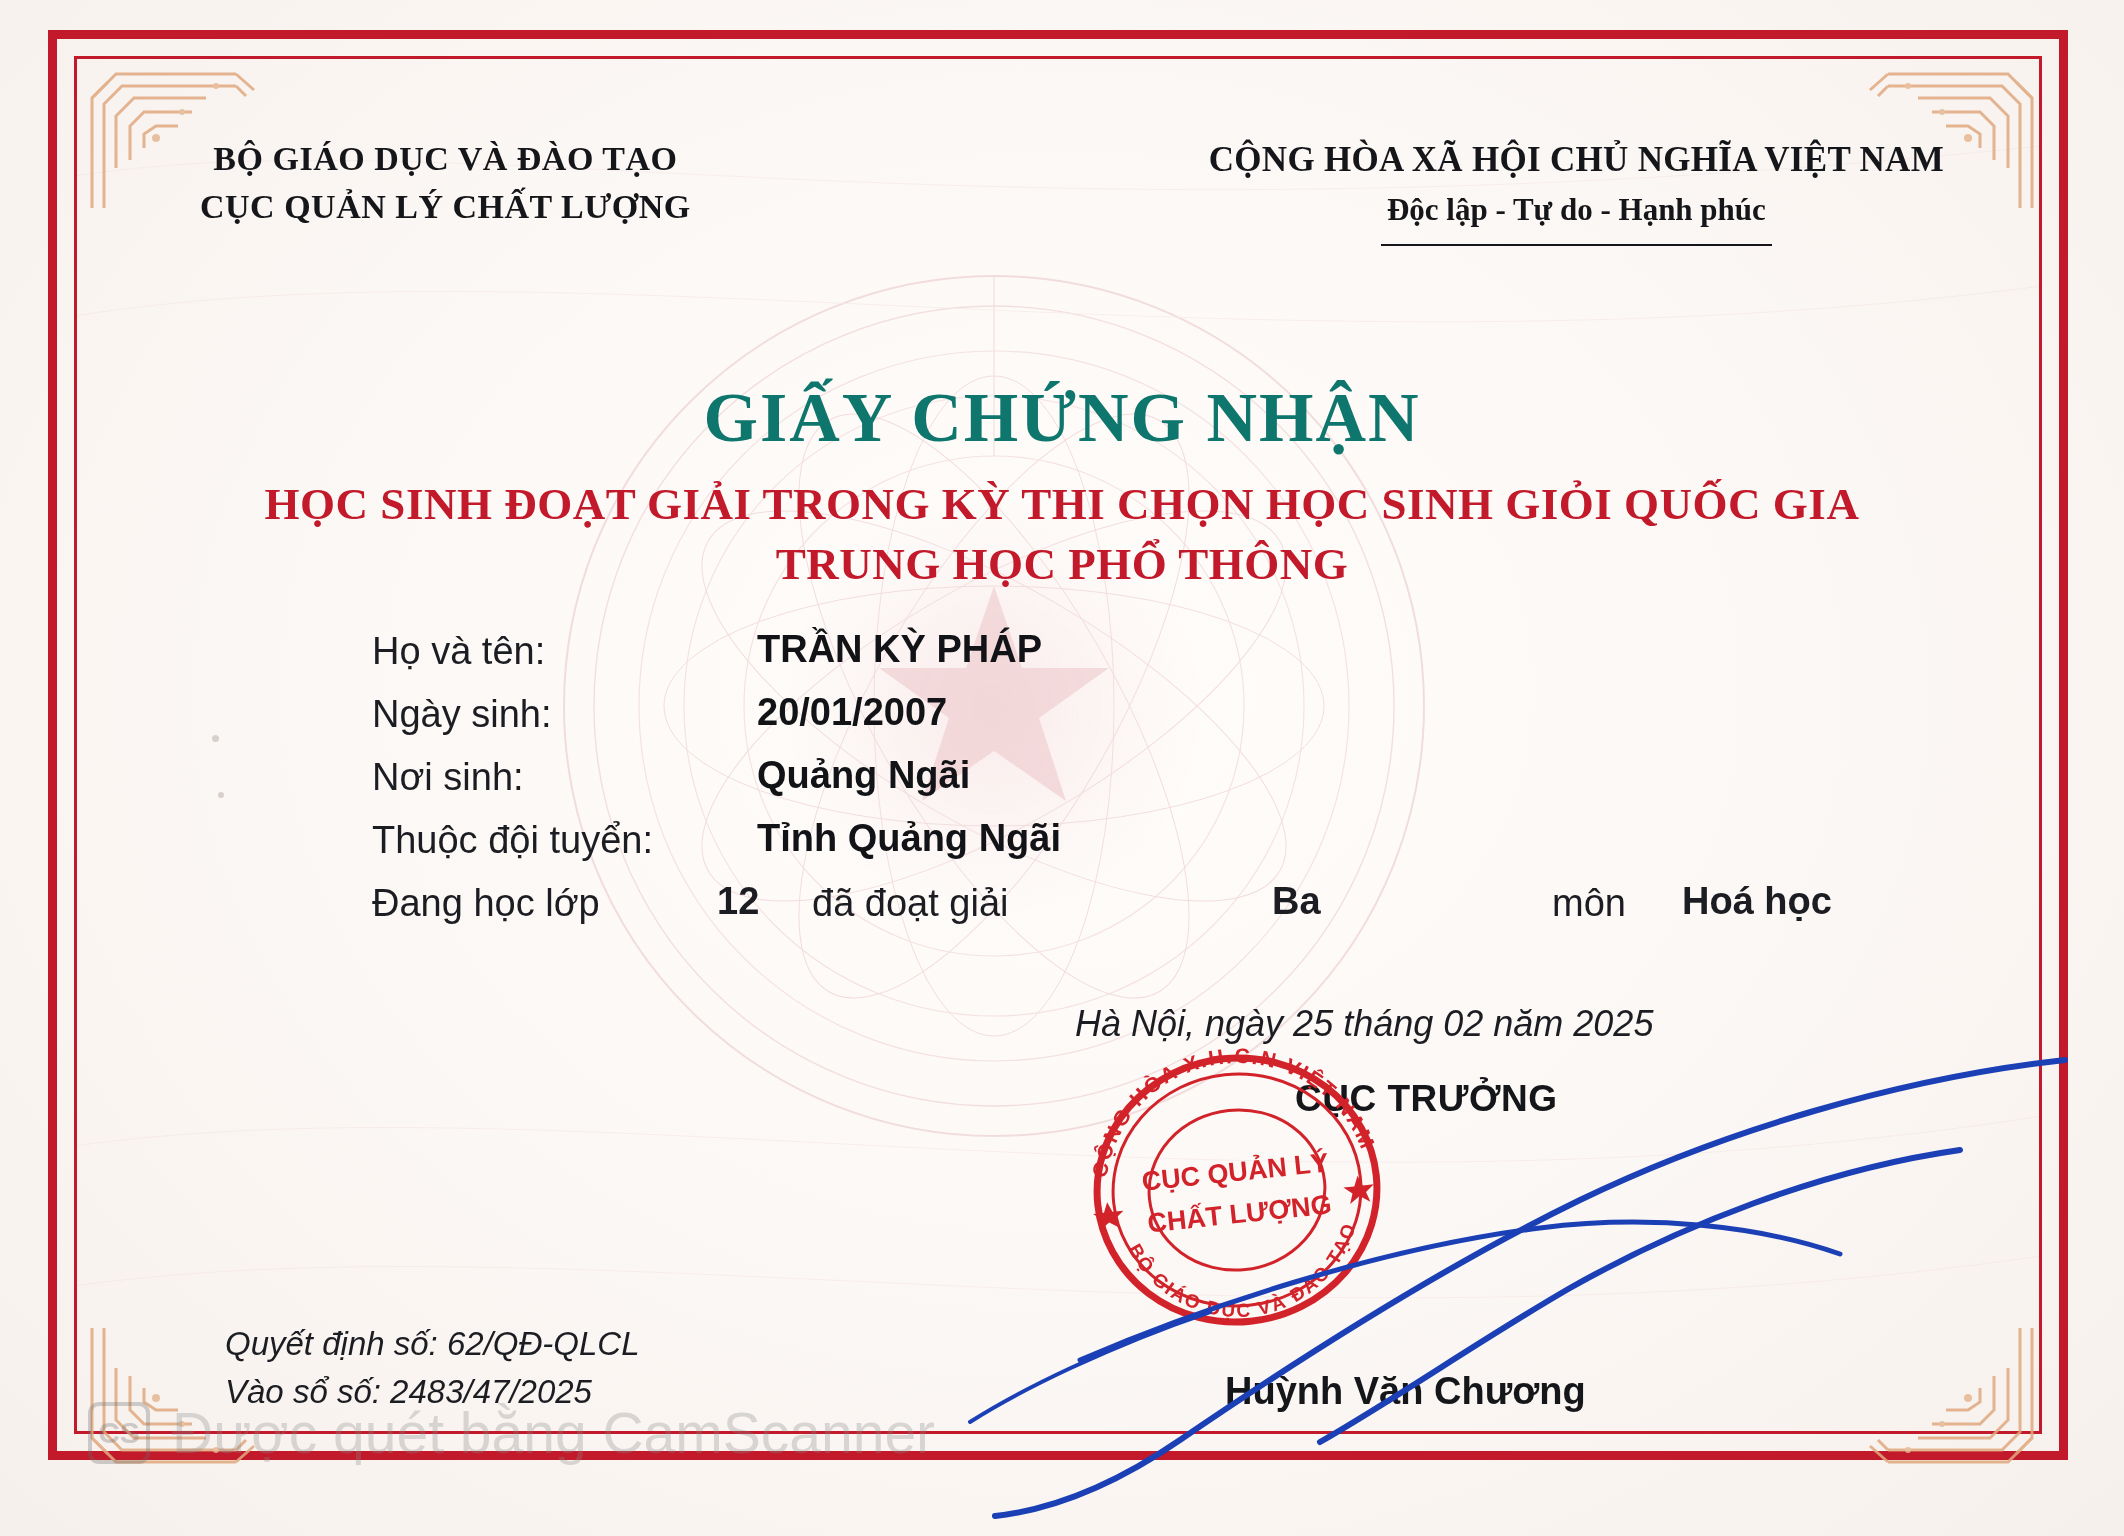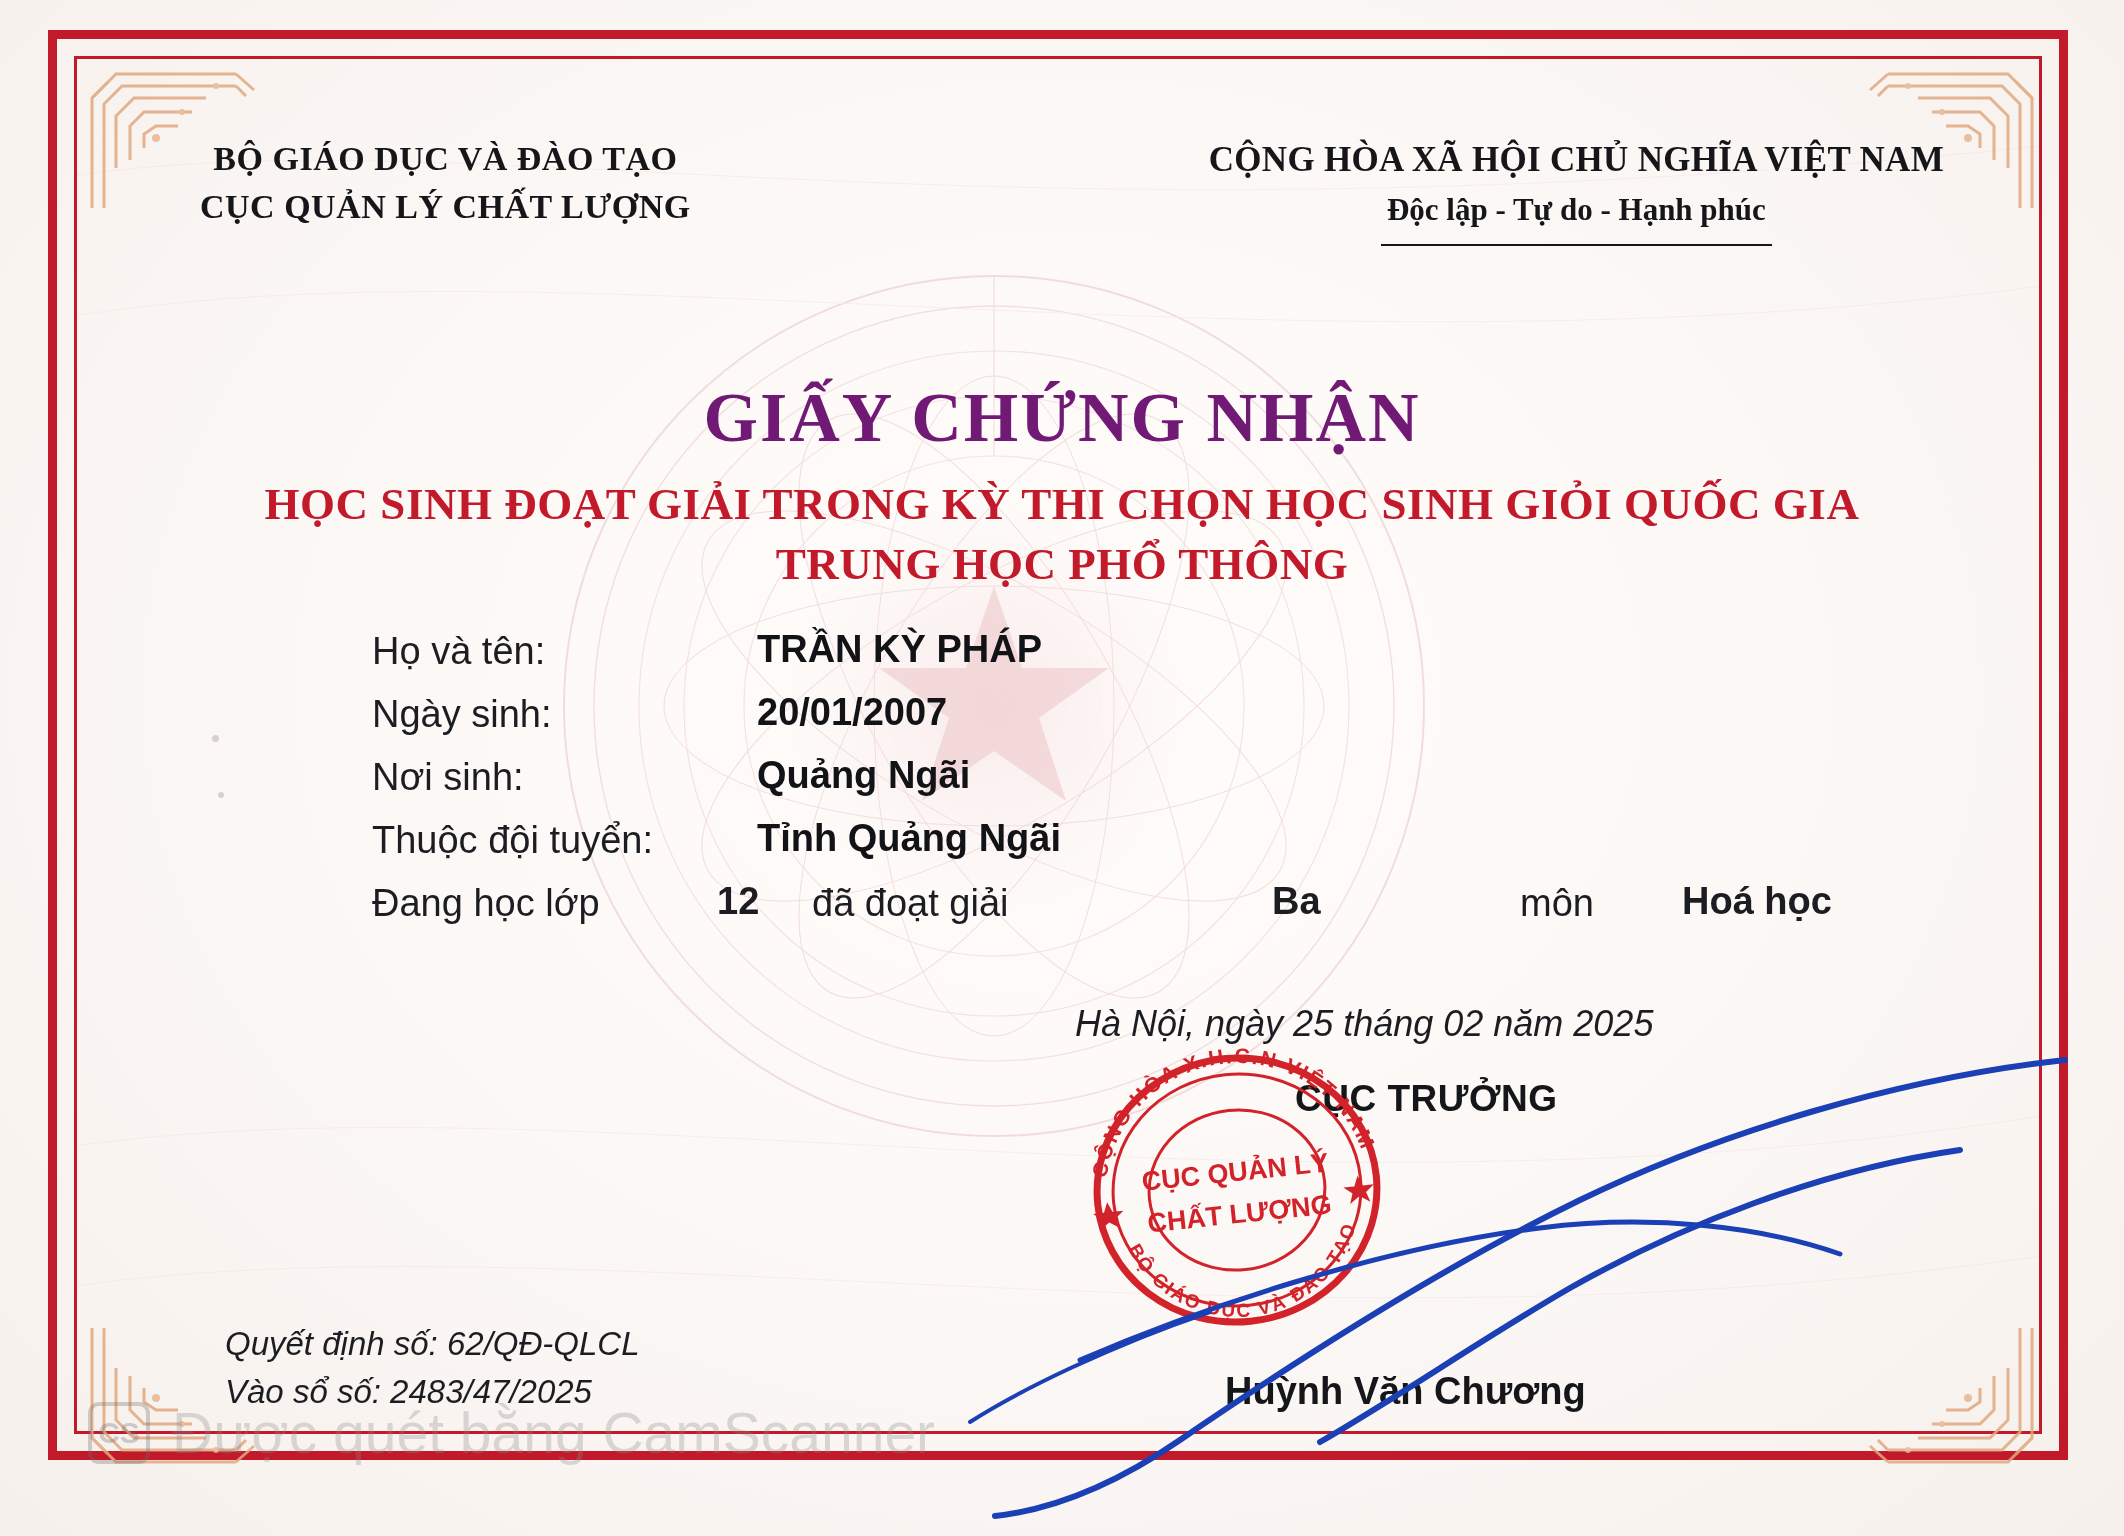--- a/index.html
+++ b/index.html
@@ -96,21 +96,21 @@
 
   
   .title-main {
     position: absolute;
     top: 378px; left: 0; right: 0;
     text-align: center;
     font-family: "Liberation Serif", serif;
     font-weight: bold;
     font-size: 70px;
     letter-spacing: 2px;
-    color: #701a75;
+    color: #0f766e;
   }
   .title-sub1 {
     position: absolute;
     top: 478px; left: 0; right: 0;
     text-align: center;
     font-family: "Liberation Serif", serif;
     font-weight: bold;
     font-size: 45px;
     letter-spacing: .5px;
     color: #c2192b;
@@ -151,21 +151,21 @@
     font-family: Liberation Sans, sans-serif;
     font-weight: bold;
     color: #121317;
   }
   
   .row-class { font-size: 38px; height: 72px; position: relative; }
   .rc-a { position:absolute; left:0;  top:0; }
   .rc-b { position:absolute; left:345px; top:-2px; font-weight:bold; }
   .rc-c { position:absolute; left:440px; top:0; }
   .rc-d { position:absolute; left:900px; top:-2px; font-weight:bold; }
-  .rc-e { position:absolute; left:1148px; top:0;text-align:right; }
+  .rc-e { position:absolute; left:1180px; top:0;text-align:right; }
   .rc-f { position:absolute; left:1310px; top:-2px; font-weight:bold; }
 
   .line-exam {
     position: absolute;
     top: 945px;
     left: 372px;
     font-size: 38px;
     color: #1b1d22;
     white-space: nowrap;
   }

